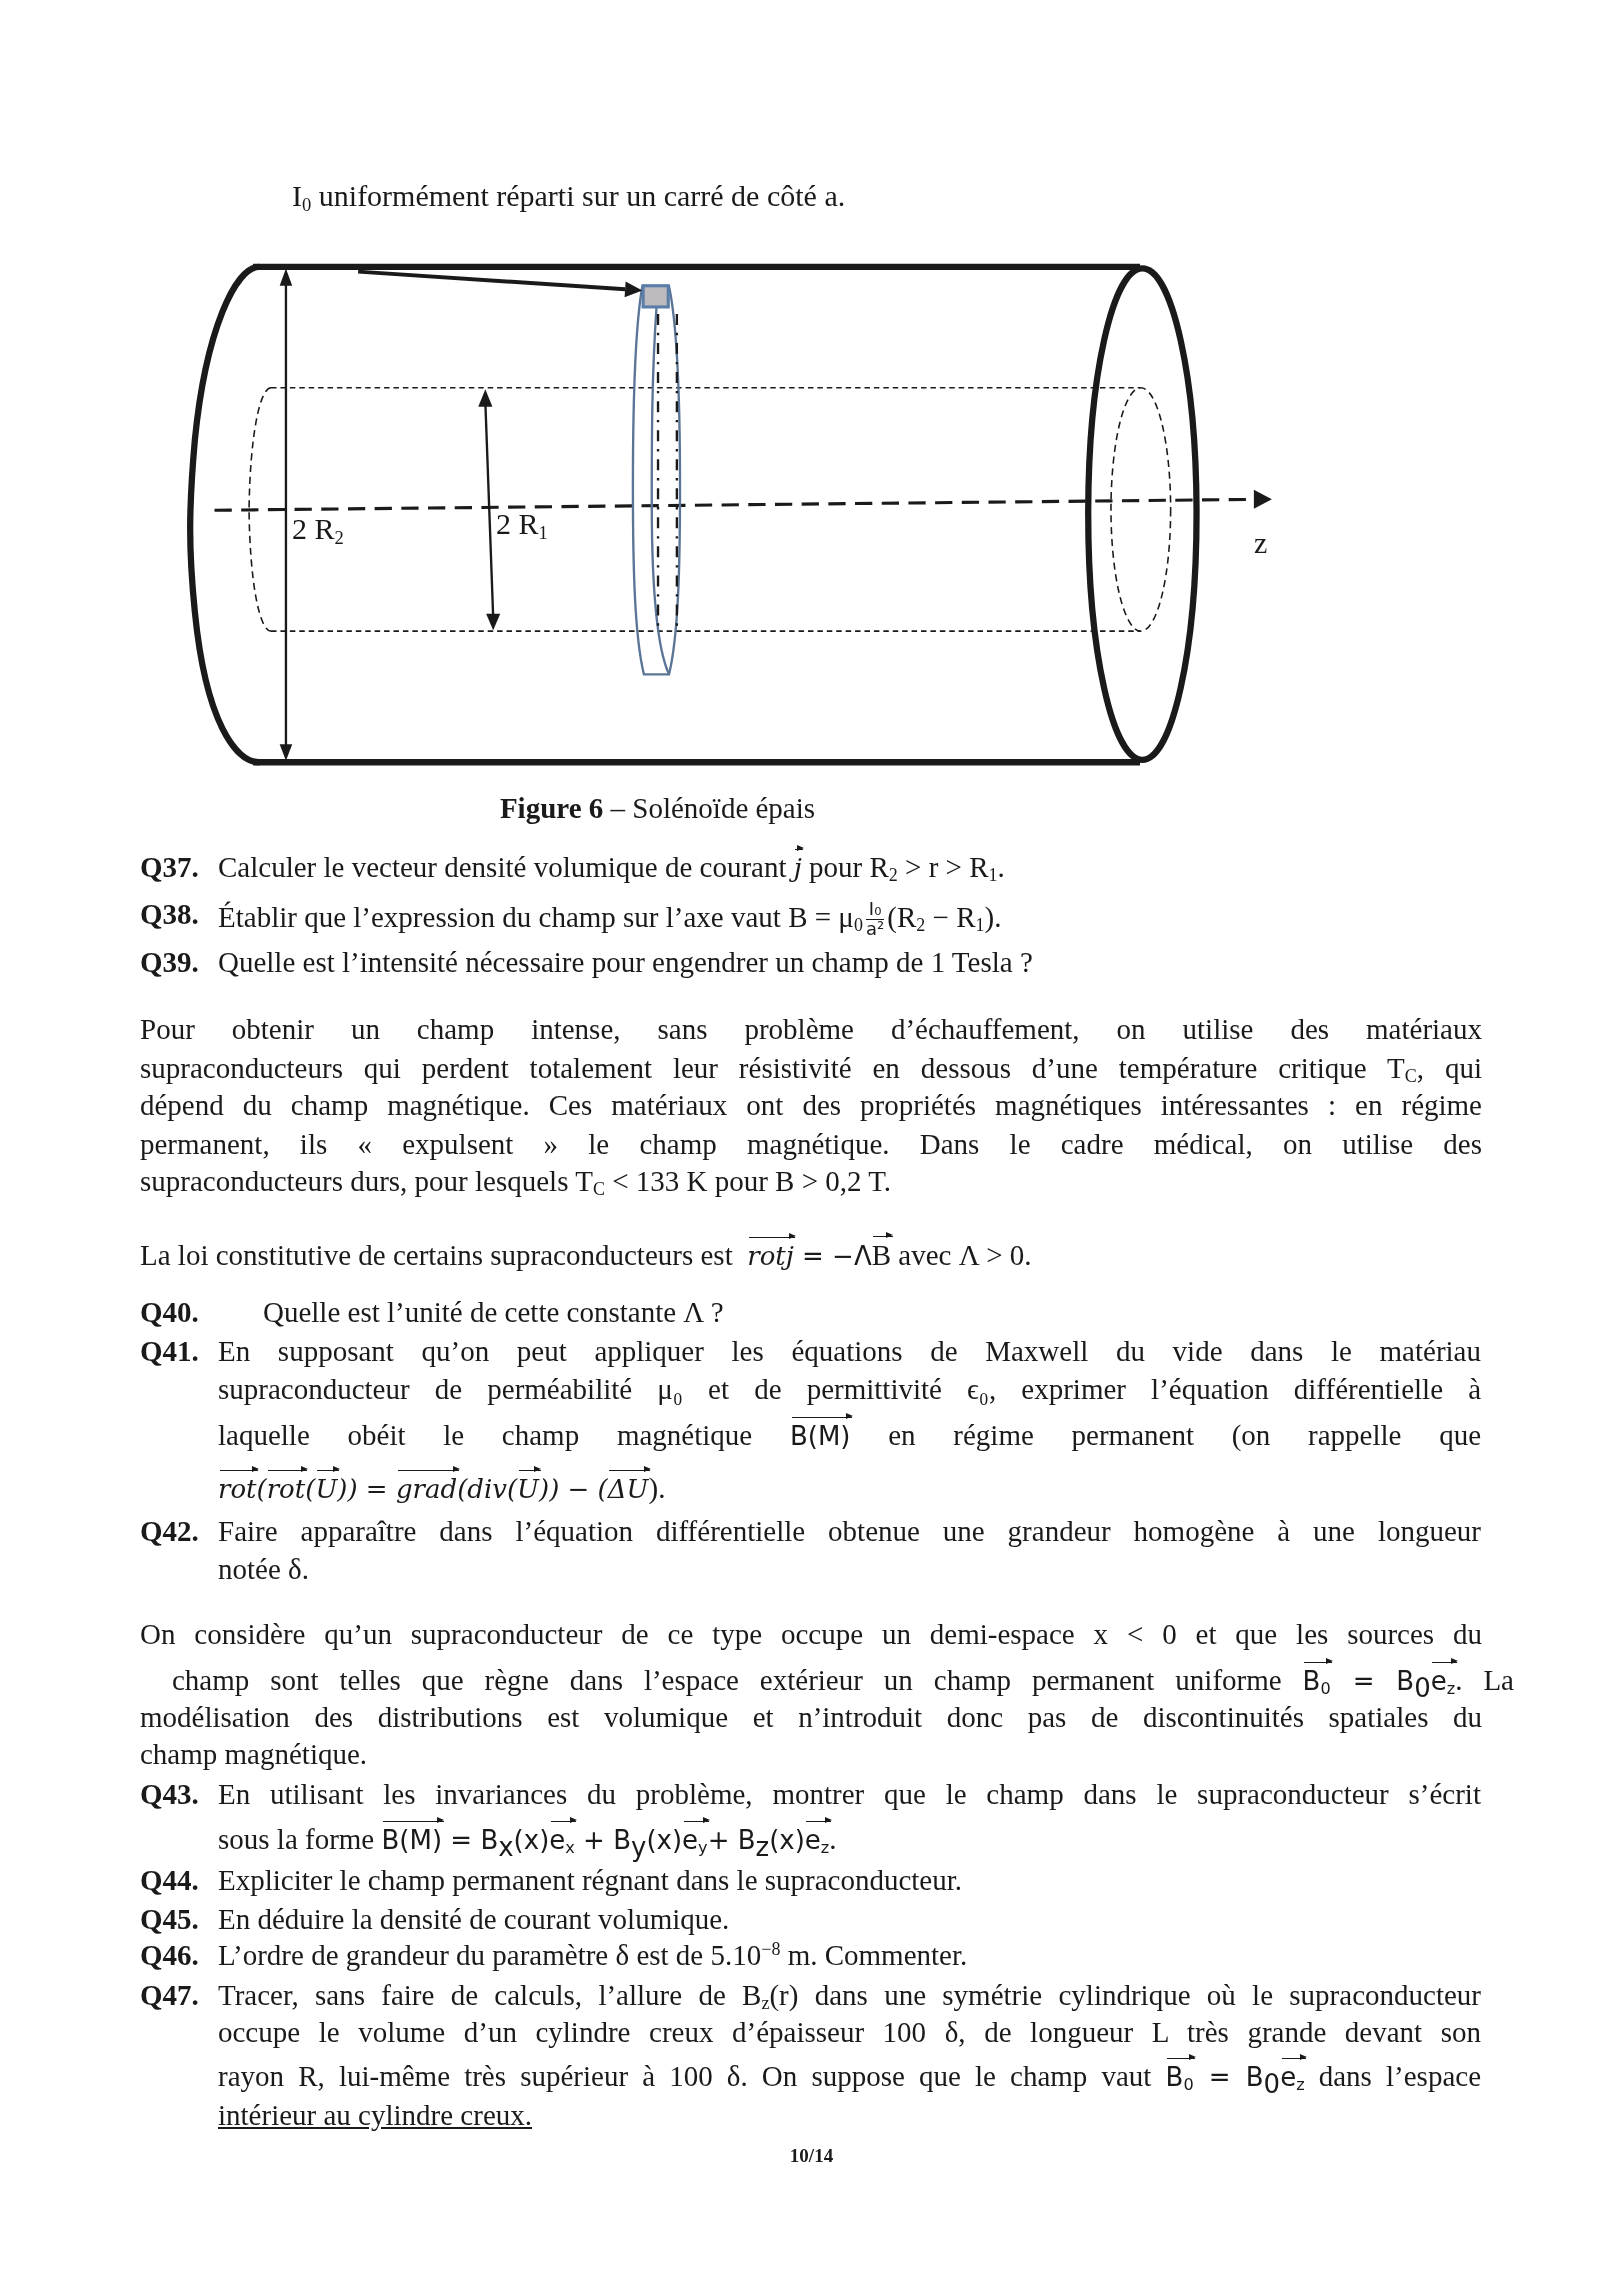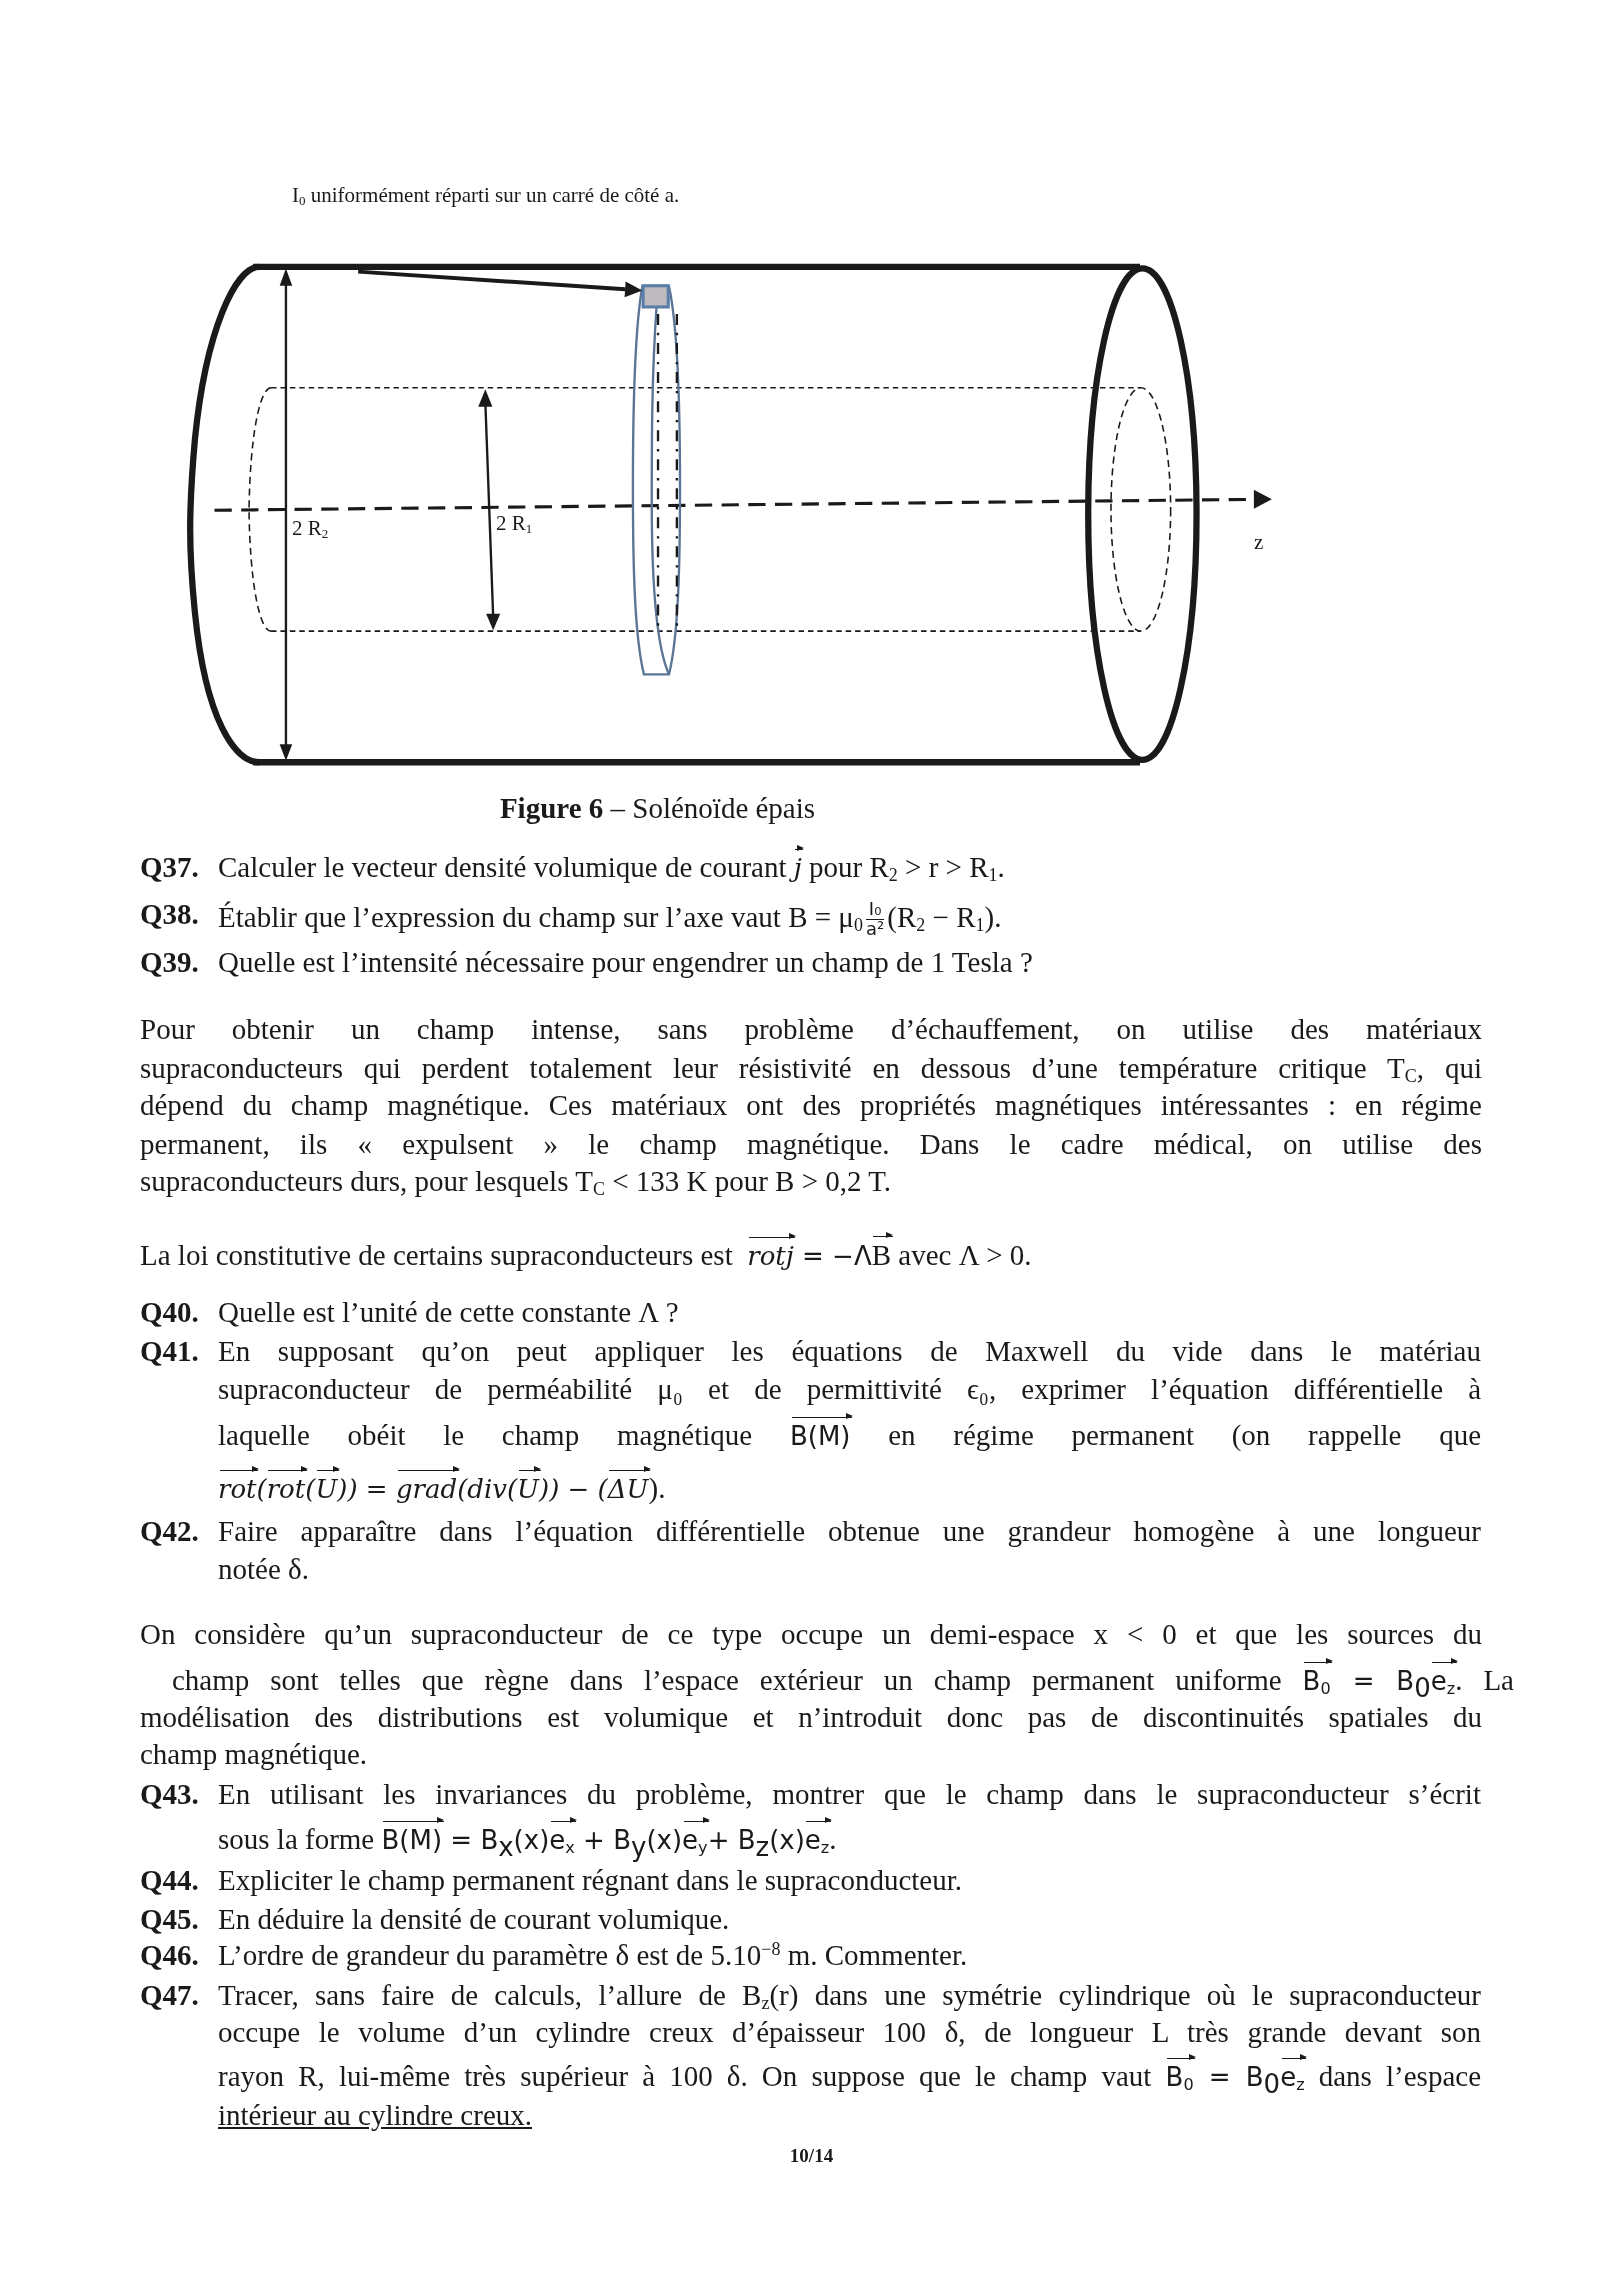--- a/index.html
+++ b/index.html
@@ -16,21 +16,21 @@
   .vec { display:inline-block; position:relative; }
   .vec::before { content:""; position:absolute; left:1.6px; right:-1.6px; top:-5.5px; border-top:1.6px solid #1a1a1a; }
   .vec::after { content:""; position:absolute; right:-2.4px; top:-8.6px; width:0; height:0;
                 border-left:7px solid #1a1a1a; border-top:3.1px solid transparent; border-bottom:3.1px solid transparent; }
   sub { font-size:0.62em; vertical-align:-0.25em; line-height:0; }
   sup { font-size:0.62em; vertical-align:0.55em; line-height:0; }
   .frac { display:inline-block; vertical-align:-0.45em; text-align:center; font-size:0.62em; line-height:1.05; margin:0 3.1px; }
   .frac span { display:block; }
   .frac .num { border-bottom:1.6px solid #1a1a1a; padding:0 1.6px; }
   svg.fig { position:absolute; left:0; top:0; }
-  .fig-label { position:absolute; font-size:21px; line-height:29px; white-space:nowrap; }
+  .fig-label { position:absolute; font-size:30px; line-height:29px; white-space:nowrap; }
   .caption { position:absolute; left:0; width:1315px; text-align:center; font-size:29px; line-height:29px; }
   .caption b { font-weight:bold; }
   .pagenum { position:absolute; left:0; width:1623px; text-align:center; font-size:19px; line-height:29px; font-weight:bold; }
 </style>
 </head>
 <body>
 
 <svg class="fig" width="1623" height="785" viewBox="0 0 2067 1000">
   <defs>
     <marker id="ah" markerWidth="10" markerHeight="10" refX="9" refY="5" orient="auto" markerUnits="userSpaceOnUse" viewBox="0 0 10 10">
@@ -110,21 +110,21 @@
 <div class="ln justfull" style="top:1130px;">permanent, ils « expulsent » le champ magnétique. Dans le cadre médical, on utilise des</div>
 <div class="ln plain" style="top:1167px;">
   <span>supraconducteurs durs, pour lesquels T</span><sub>C</sub><span> &lt; 133 K pour B &gt; 0,2 T.</span>
 </div>
 
 <div class="ln plain" style="top:1241px;">
   <span>La loi constitutive de certains supraconducteurs est</span>&nbsp; <span class="mi vec">rotj</span><span class="m"> = −Λ</span><span class="vec">B</span><span> avec Λ &gt; 0.</span>
 </div>
 
 <div class="qn" style="top:1298px;">Q40.</div>
-<div class="ln indent" style="top:1298px;">Quelle est l’unité de cette constante Λ ?</div>
+<div class="ln indent" style="top:1298px;margin-left:45px;">Quelle est l’unité de cette constante Λ ?</div>
 
 <div class="qn" style="top:1337px;">Q41.</div>
 <div class="ln just" style="top:1337px;">En supposant qu’on peut appliquer les équations de Maxwell du vide dans le matériau</div>
 <div class="ln just" style="top:1375px;">supraconducteur de perméabilité μ₀ et de permittivité ϵ₀, exprimer l’équation différentielle à</div>
 <div class="ln just" style="top:1421px;">
   <span>laquelle obéit le champ magnétique</span> <span class="vec m">B(M)</span> <span>en régime permanent (on rappelle que</span>
 </div>
 <div class="ln indent" style="top:1474px;">
   <span class="mi vec">rot</span><span class="mi">(</span><span class="mi vec">rot</span><span class="mi">(</span><span class="mi vec">U</span><span class="mi">)) = </span><span class="mi vec">grad</span><span class="mi">(</span><span class="mi">div</span><span class="mi">(</span><span class="mi vec">U</span><span class="mi">)) − (</span><span class="mi vec">ΔU</span><span>).</span>
 </div>

